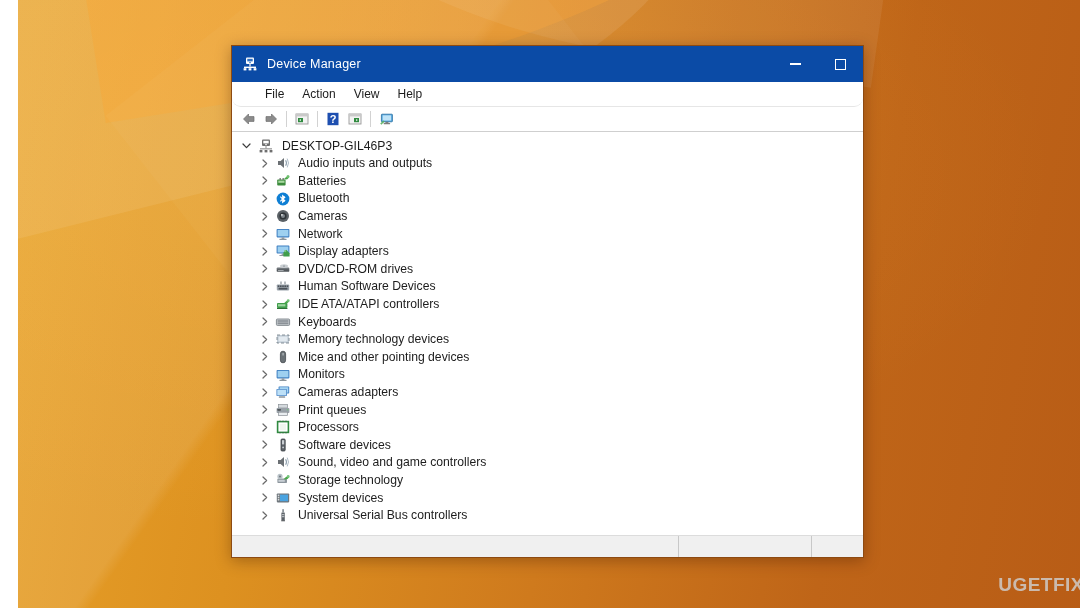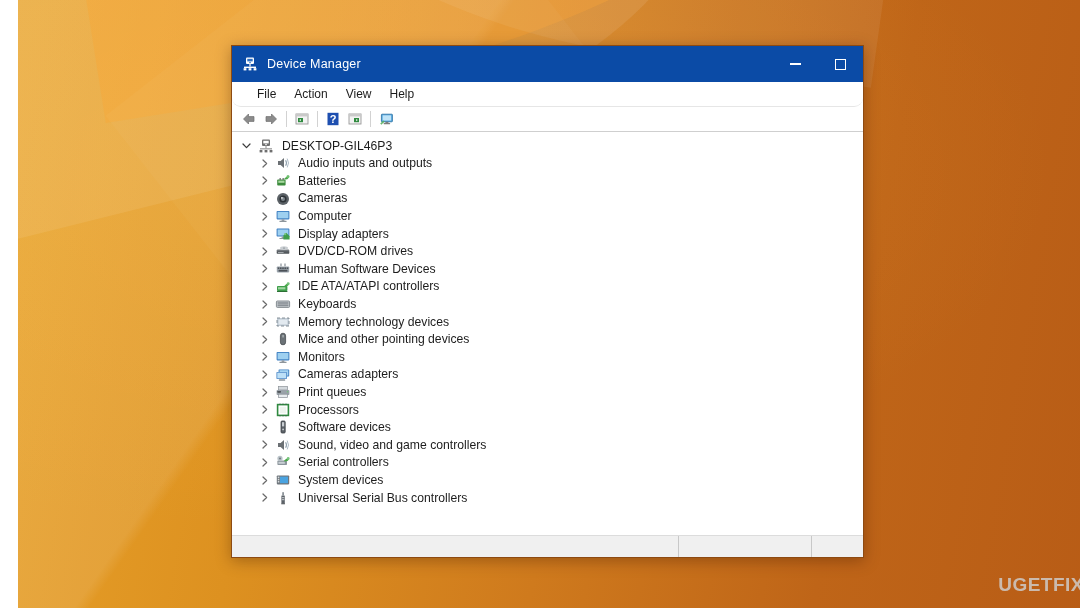--- a/index.html
+++ b/index.html
@@ -92,21 +92,21 @@
   .cap-max {
     width: 11px; height: 11px;
     border: 1.5px solid #ffffff;
   }
 
   .menubar {
     height: 25px;
     background: #ffffff;
     border-bottom: 1px solid #e6e6e6;
     display: flex; align-items: center;
-    padding-left: 16px;
+    padding-left: 24px;
     flex: 0 0 auto;
     border-radius: 9px;
   }
   .menu-item {
     font-size: 12px; color: #1b1b1b;
     padding: 3px 9px;
     cursor: default;
   }
 
   .toolbar {
@@ -334,20 +334,35 @@
             <span class="lbl">Batteries</span>
           </div>
           <div class="row child">
             <span class="chev">
               <svg width="11" height="11" viewBox="0 0 11 11">
                 <path d="M4 2 L7.6 5.5 L4 9" stroke="#6a6a6a" stroke-width="1.25" fill="none" stroke-linecap="round" stroke-linejoin="round"></path>
               </svg>
             </span>
             <span class="ico">
               <svg width="16" height="16" viewBox="0 0 16 16">
+                <circle cx="8" cy="8" r="6.4" fill="#0f7fd4"></circle>
+                <path d="M7.1 3.6 L10.6 6.4 L7.1 9.2 L7.1 3.6 M7.1 6.8 L10.6 9.6 L7.1 12.4 L7.1 6.8" fill="#ffffff"></path>
+                <path d="M5.4 5.6 L9.6 10.4 M5.4 10.4 L9.6 5.6" stroke="#ffffff" stroke-width="1.1" fill="none"></path>
+              </svg>
+            </span>
+            <span class="lbl">Bluetooth</span>
+          </div>
+          <div class="row child">
+            <span class="chev">
+              <svg width="11" height="11" viewBox="0 0 11 11">
+                <path d="M4 2 L7.6 5.5 L4 9" stroke="#6a6a6a" stroke-width="1.25" fill="none" stroke-linecap="round" stroke-linejoin="round"></path>
+              </svg>
+            </span>
+            <span class="ico">
+              <svg width="16" height="16" viewBox="0 0 16 16">
                 <circle cx="8" cy="8" r="6" fill="#5b6166"></circle>
                 <circle cx="8" cy="8" r="3.6" fill="#2d3337"></circle>
                 <circle cx="8" cy="8" r="2" fill="#7d858b"></circle>
                 <circle cx="6.9" cy="6.9" r="0.8" fill="#ffffff"></circle>
               </svg>
             </span>
             <span class="lbl">Cameras</span>
           </div>
           <div class="row child">
             <span class="chev">
@@ -356,21 +371,21 @@
               </svg>
             </span>
             <span class="ico">
               <svg width="16" height="16" viewBox="0 0 16 16">
                 <rect x="1.6" y="3" width="12.8" height="8.4" rx="0.8" fill="#3e7fc1"></rect>
                 <rect x="2.6" y="3.9" width="10.8" height="6.4" fill="#9ed0f0"></rect>
                 <rect x="6.6" y="11.4" width="2.8" height="1.5" fill="#8d959b"></rect>
                 <rect x="4.4" y="12.7" width="7.2" height="1.3" rx="0.4" fill="#8d959b"></rect>
               </svg>
             </span>
-            <span class="lbl">Computer</span>
+            <span class="lbl">Network</span>
           </div>
           <div class="row child">
             <span class="chev">
               <svg width="11" height="11" viewBox="0 0 11 11">
                 <path d="M4 2 L7.6 5.5 L4 9" stroke="#6a6a6a" stroke-width="1.25" fill="none" stroke-linecap="round" stroke-linejoin="round"></path>
               </svg>
             </span>
             <span class="ico">
               <svg width="16" height="16" viewBox="0 0 16 16">
                 <rect x="1.6" y="2.6" width="12.8" height="8" rx="0.8" fill="#3e7fc1"></rect>
@@ -585,21 +600,21 @@
             <span class="ico">
               <svg width="16" height="16" viewBox="0 0 16 16">
                 <rect x="2.4" y="6.6" width="9.6" height="4.4" rx="0.8" fill="#8d969d"></rect>
                 <rect x="3.4" y="7.8" width="6.4" height="2" fill="#c8cfd4"></rect>
                 <path d="M8.8 7 Q12.2 3 14.4 5 Q12.8 7.6 10.2 7.6 Z" fill="#4aa84a"></path>
                 <circle cx="13.2" cy="4.4" r="1.4" fill="#78c67e"></circle>
                 <circle cx="5" cy="4.4" r="2.6" fill="#b9c2c8"></circle>
                 <circle cx="5" cy="4.4" r="1" fill="#6f767c"></circle>
               </svg>
             </span>
-            <span class="lbl">Serial controllers</span>
+            <span class="lbl">Storage technology</span>
           </div>
           <div class="row child">
             <span class="chev">
               <svg width="11" height="11" viewBox="0 0 11 11">
                 <path d="M4 2 L7.6 5.5 L4 9" stroke="#6a6a6a" stroke-width="1.25" fill="none" stroke-linecap="round" stroke-linejoin="round"></path>
               </svg>
             </span>
             <span class="ico">
               <svg width="16" height="16" viewBox="0 0 16 16">
                 <rect x="1.8" y="3.4" width="12.4" height="9" rx="0.8" fill="#6f767c"></rect>

